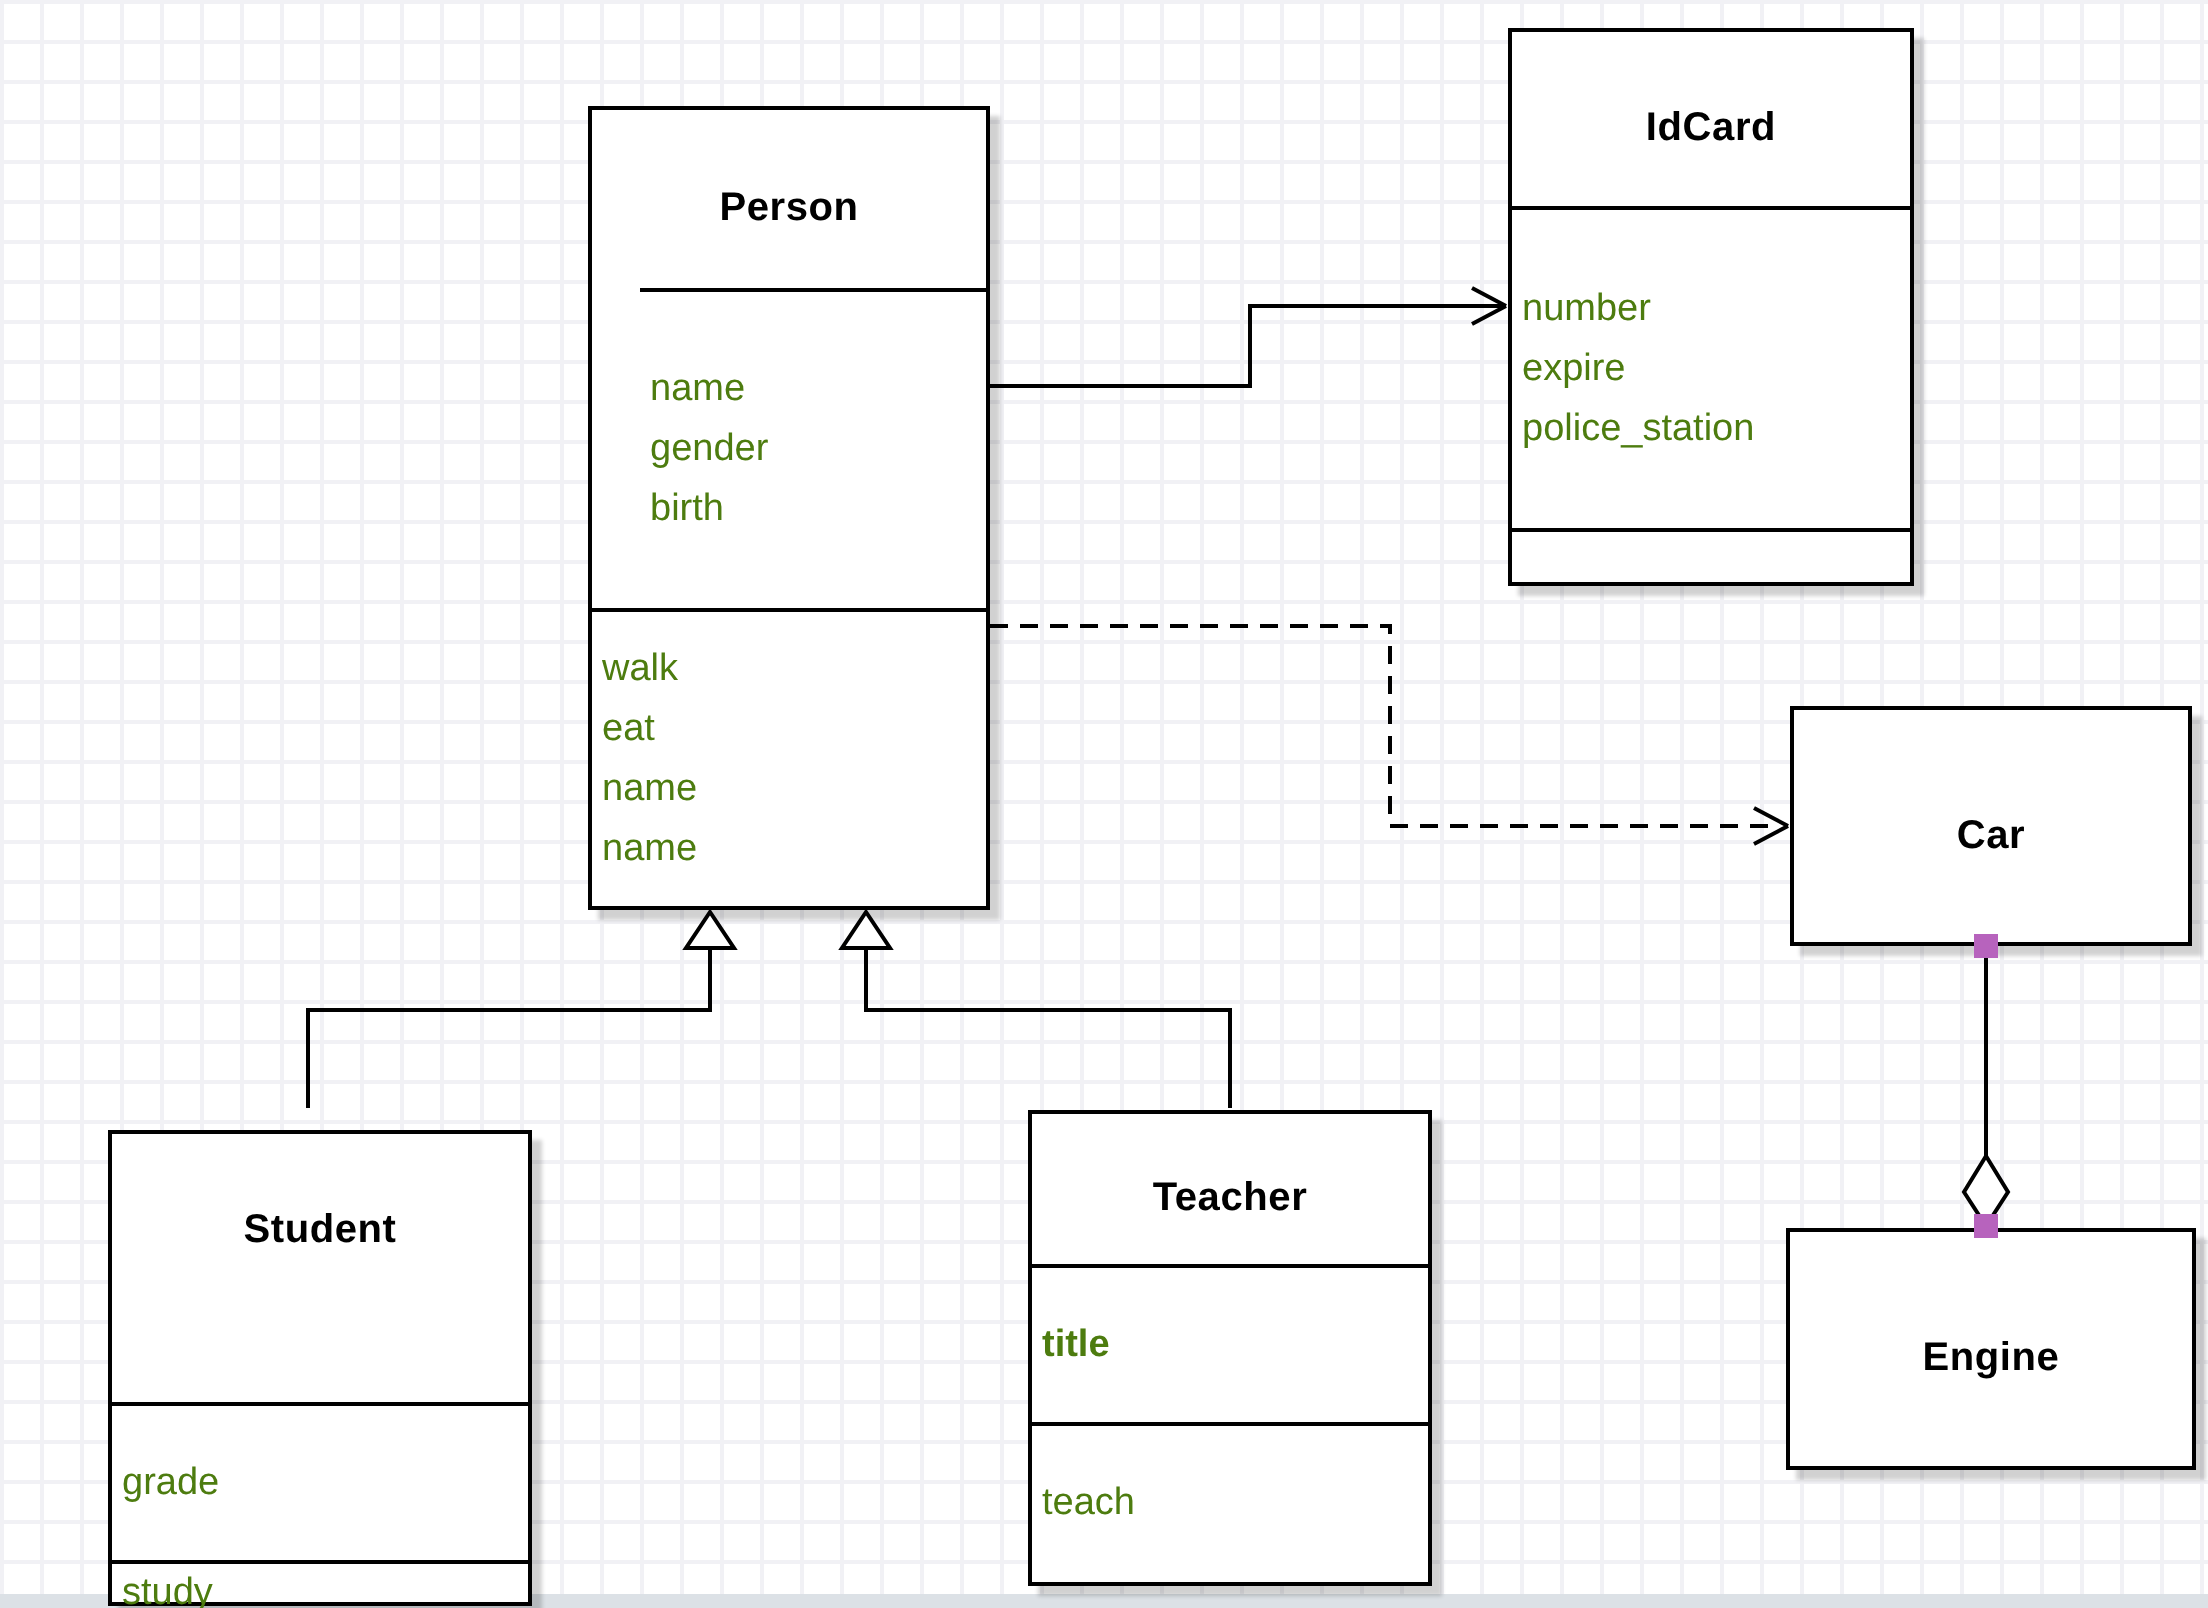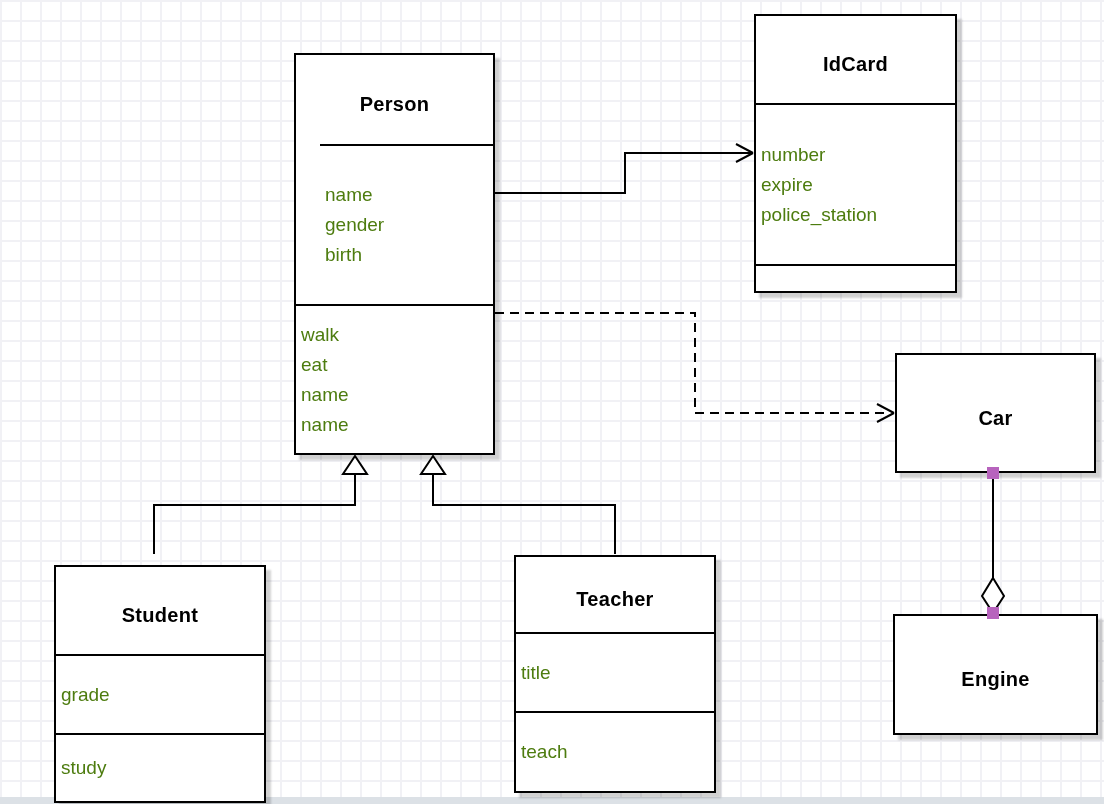--- a/index.html
+++ b/index.html
@@ -52,24 +52,24 @@
   .person  {left:294px;top:53px; width:201px;height:402px;}
   .person  .uml-title{height:79px;}
   .person  .attrs{height:160px;margin-left:24px;}
   .idcard  {left:754px;top:14px; width:203px;height:279px;}
   .idcard  .uml-title{height:77px;}
   .idcard  .attrs{height:161px;}
   .car     {left:895px;top:353px;width:201px;height:120px;}
   .engine  {left:893px;top:614px;width:205px;height:121px;}
   .student {left:54px; top:565px;width:212px;height:238px;}
   .student .uml-title{height:77px;}
-  .student .attrs{height:79px;}
+  .student .attrs{height:79px;margin-top:47px;}
   .teacher {left:514px;top:555px;width:202px;height:238px;}
   .teacher .uml-title{height:65px;}
-  .teacher .attrs{height:79px;}
+  .teacher .attrs{height:79px;font-weight:bold;}
   .car .uml-title,.engine .uml-title{flex:1 1 auto;}
   svg.connectors{
     position:absolute;left:0;top:0;z-index:3;
     pointer-events:none;
   }
 </style>
 </head>
 <body>
 
 <div class="canvas">

